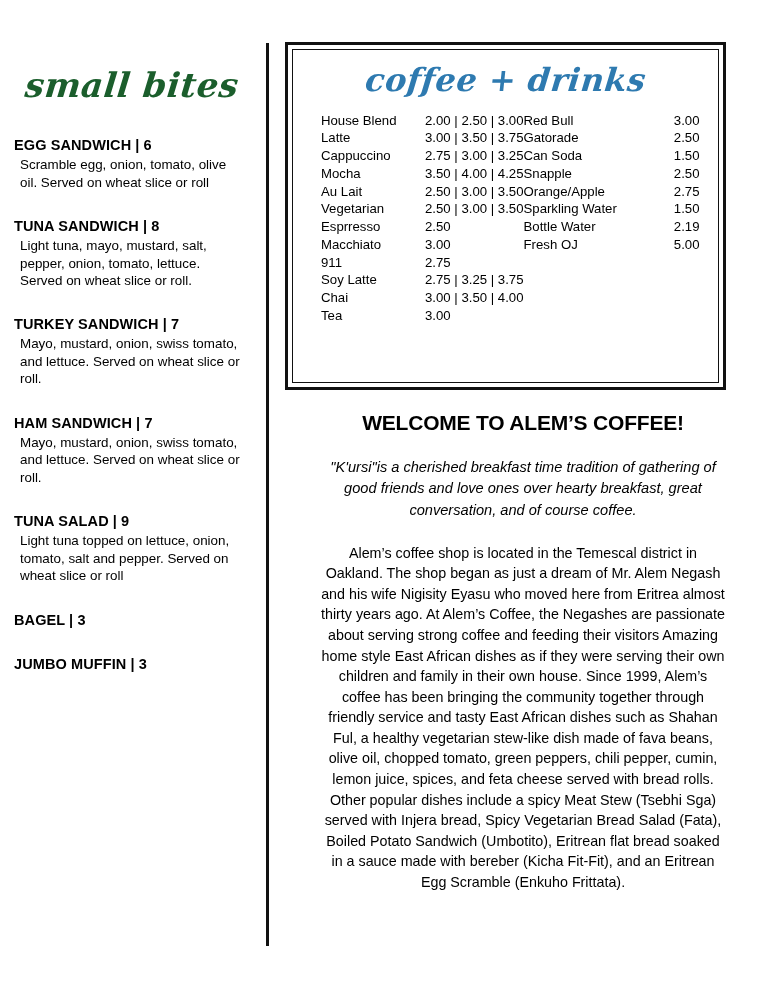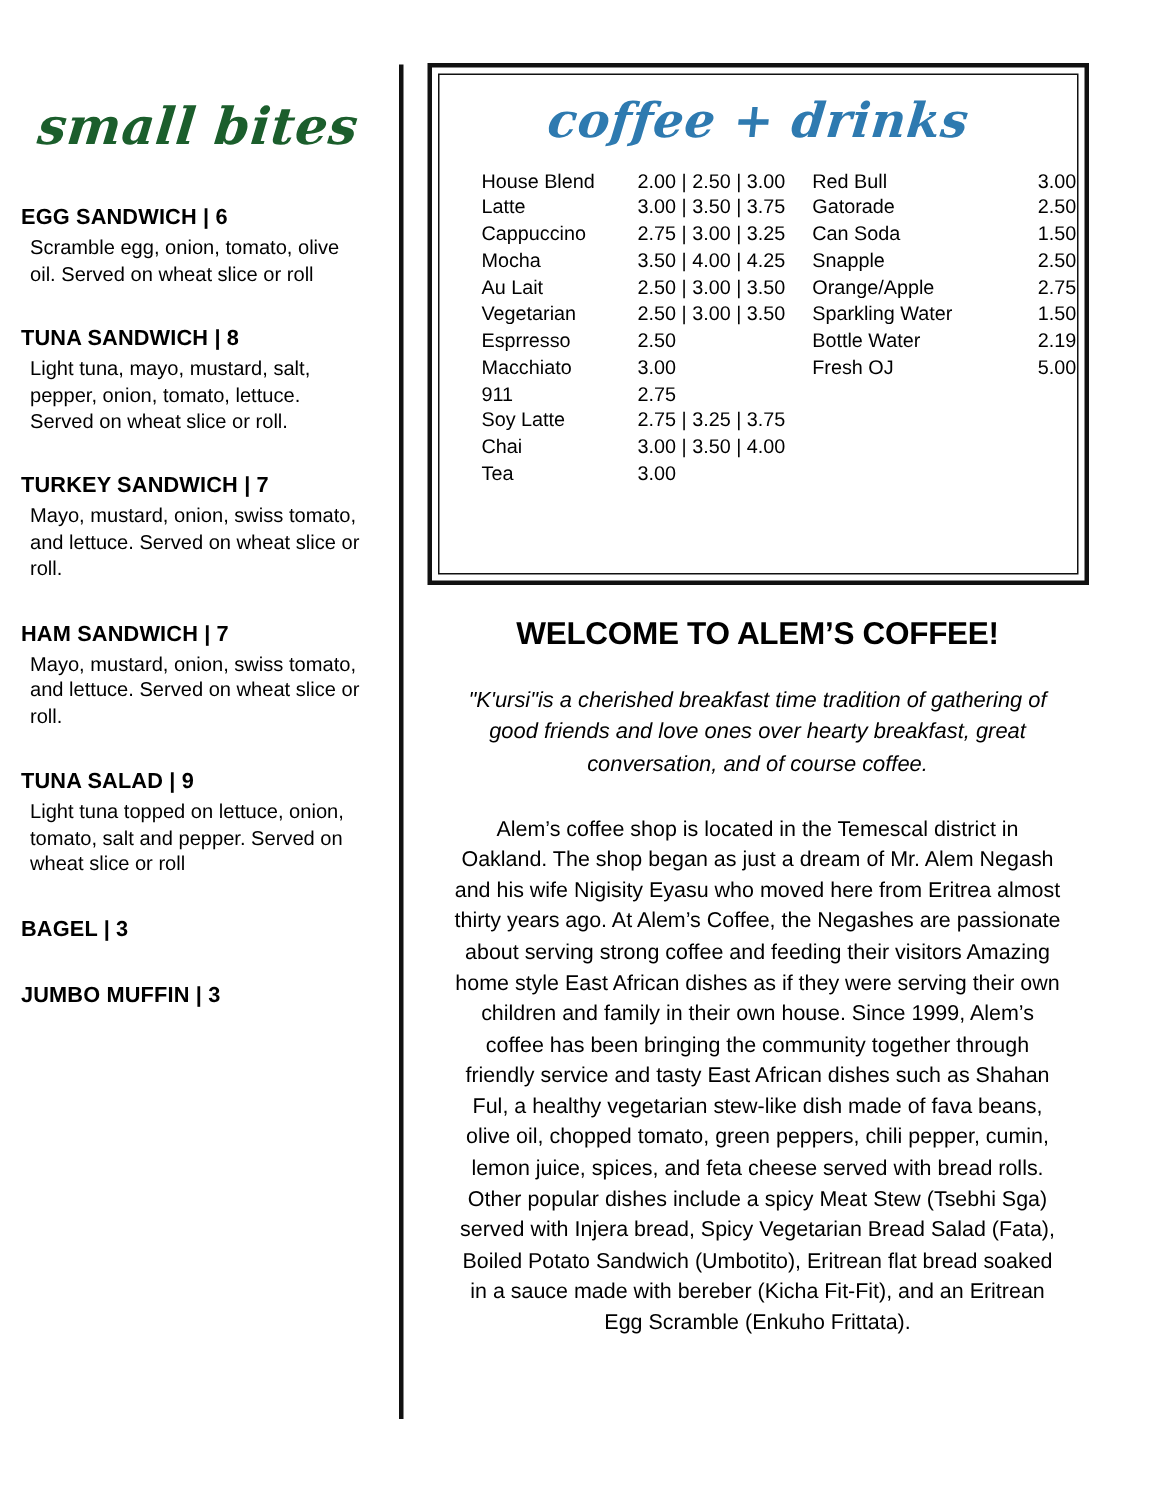--- a/index.html
+++ b/index.html
@@ -111,41 +111,40 @@
     font-style: italic;
     font-size: 32px;
     line-height: 1.05;
     letter-spacing: 0.5px;
     margin: 4px 0 14px 0;
     transform: skewX(-6deg);
   }
 
   #drinks-columns {
     display: flex;
-    gap: 18px;
     padding: 0 10px 0 14px;
   }
   .drinks-col { flex: 1 1 0; }
   .drinks-col.narrow { flex: 0 0 176px; }
 
   .drink-row {
     display: flex;
     font-size: 13.2px;
     line-height: 1.345;
     white-space: nowrap;
   }
   .drinks-col .drink-row .drink-name { width: 104px; flex: 0 0 104px; }
   .drinks-col.narrow .drink-row .drink-name { width: 108px; flex: 0 0 108px; }
   .drink-price { flex: 1 1 auto; }
   .drinks-col.narrow .drink-price { text-align: right; }
 
   
   #welcome-section {
     position: absolute;
-    left: 18px;
+    left: 36px;
     top: 410px;
     width: 404px;
     text-align: center;
   }
   #welcome-heading {
     font-size: 21px;
     font-weight: bold;
     letter-spacing: -0.2px;
     line-height: 1.2;
     margin-bottom: 22px;

